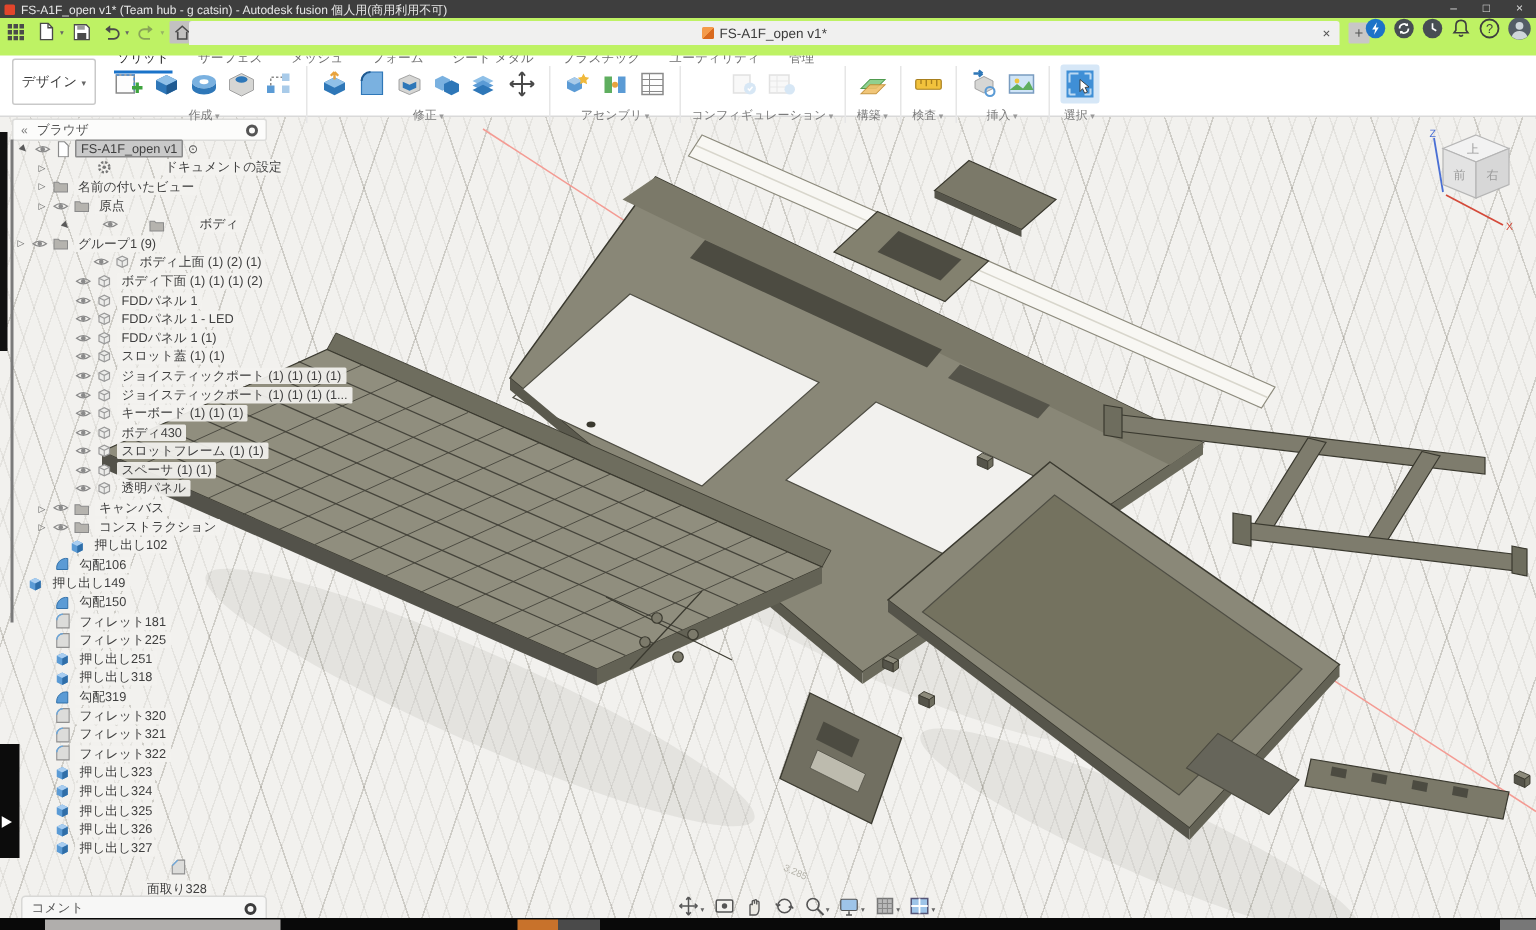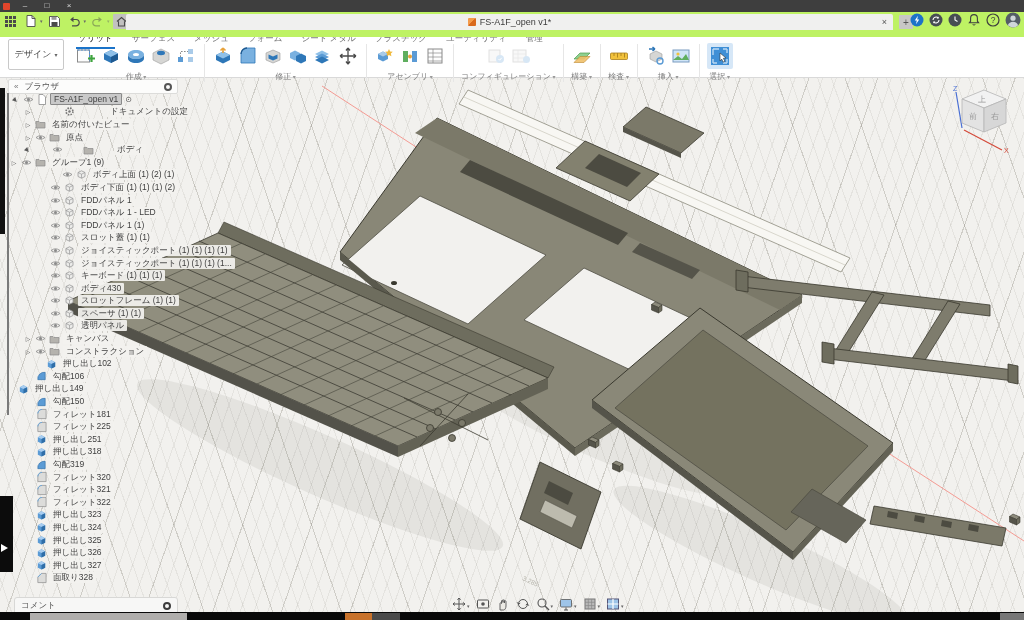--- a/index.html
+++ b/index.html
@@ -85,20 +85,21 @@
   #taskbar{left:0;top:612px;width:1024px;height:8px;background:#090909;}
   .tseg{position:absolute;top:1px;height:7px;}
   
   svg text{font-family:"Liberation Sans",sans-serif;}
 </style>
 </head>
 <body>
 
 <div id="titlebar">
   <div id="app-icon"></div>
+  <div id="win-title">FS-A1F_open v1* (Team hub - g catsin) - Autodesk fusion 個人用(商用利用不可)</div>
   <div class="winbtn">–</div>
   <div class="winbtn">□</div>
   <div class="winbtn">×</div>
 </div>
 
 <div id="tabstrip">
   <div id="qa">
     <span class="qa-ico">
       <svg width="11" height="11" viewBox="0 0 11 11">
           <g fill="#4a4a4a">
@@ -575,21 +576,21 @@
             <circle cx="5.5" cy="4.5" r="1.5" fill="#8a8a8a"></circle>
           </svg>
         </span>
         <span class="tico">
           <svg width="11" height="10" viewBox="0 0 11 10">
             <path d="M1 2.5h3l1 1h5V9H1z" fill="#b5b3ae" stroke="#8a8a8a" stroke-width=".7"></path>
           </svg>
         </span>
         <span class="lbl">原点</span>
       </div>
-      <div class="trow" style="padding-left: 14px; gap: 20px;">
+      <div class="trow" style="padding-left: 30px; gap: 20px;">
         <span class="exp open">▶</span>
         <span class="tico">
           <svg width="11" height="9" viewBox="0 0 11 9">
             <path d="M1 4.5Q5.5 1 10 4.5 5.5 8 1 4.5Z" fill="none" stroke="#8a8a8a" stroke-width=".8"></path>
             <circle cx="5.5" cy="4.5" r="1.5" fill="#8a8a8a"></circle>
           </svg>
         </span>
         <span class="tico">
           <svg width="11" height="10" viewBox="0 0 11 10">
             <path d="M1 2.5h3l1 1h5V9H1z" fill="#b5b3ae" stroke="#8a8a8a" stroke-width=".7"></path>
@@ -989,21 +990,21 @@
       <div class="trow" style="padding-left: 26px;">
         <span class="tico">
           <svg width="11" height="12" viewBox="0 0 12 12">
             <path d="M2 4 6 2l4 2v5L6 11 2 9z" fill="#5b9bd5"></path>
             <path d="M2 4 6 2l4 2L6 6z" fill="#a8cdf0"></path>
             <path d="M6 6v5l4-2V4z" fill="#2f6ea8"></path>
           </svg>
         </span>
         <span class="lbl">押し出し327</span>
       </div>
-      <div class="trow" style="padding-left: 26px;">
+      <div class="trow" style="padding-left: 26px; flex-direction: column;">
         <span class="tico">
           <svg width="11" height="12" viewBox="0 0 12 12">
             <path d="M2 11V5l4-4h5v10z" fill="#dcdcda" stroke="#909090" stroke-width=".8"></path>
             <path d="M2 5 6 1" stroke="#6aa7dd" stroke-width="1"></path>
           </svg>
         </span>
         <span class="lbl">面取り328</span>
       </div>
     </div>
 </div>

